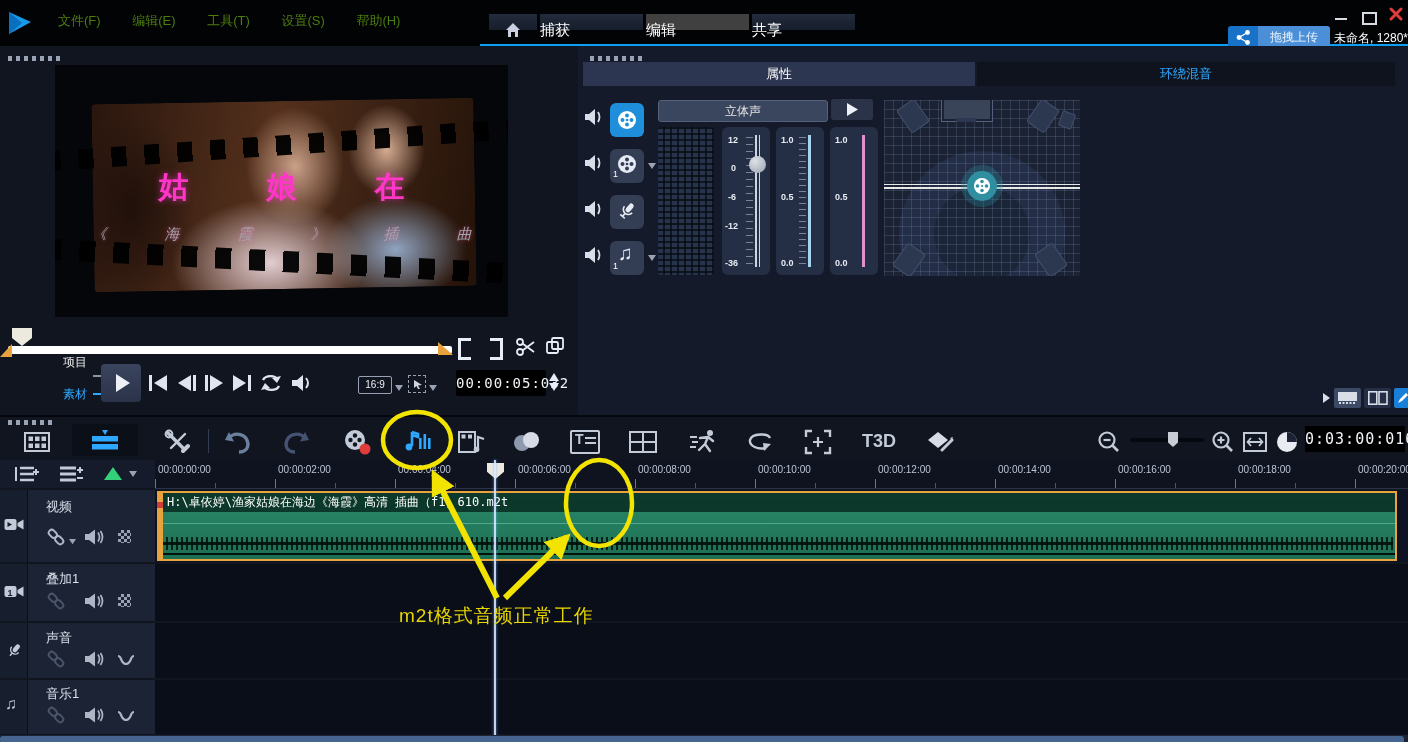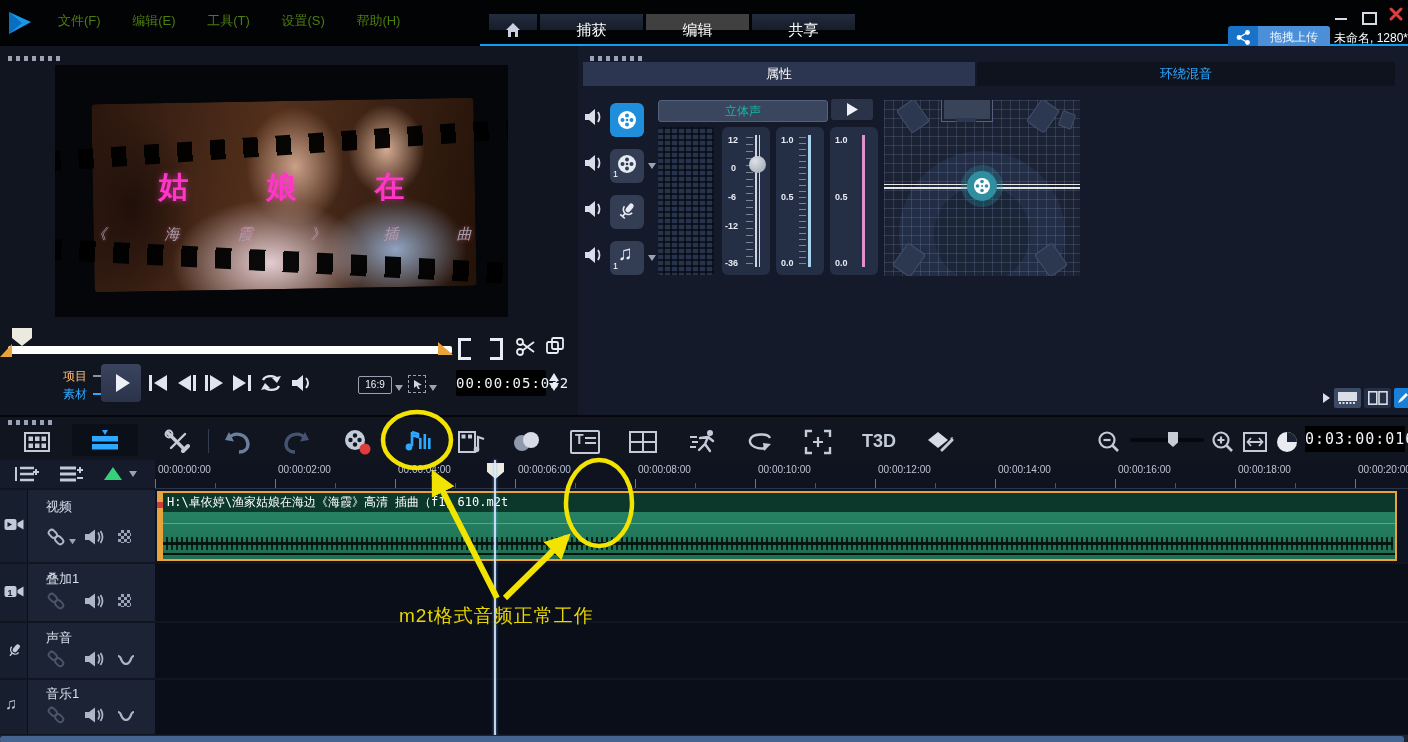--- a/index.html
+++ b/index.html
@@ -4,21 +4,21 @@
 <style>
   html,body{margin:0;padding:0;background:#05070c;}
   #app{position:relative;width:1408px;height:742px;background:#0c111c;overflow:hidden;
        font-family:"Liberation Sans",sans-serif;color:#dfe4ee;font-size:13px;}
   .abs{position:absolute;}
   .ic{display:block;}
   .dots{background:repeating-linear-gradient(90deg,#9aa3b5 0 4px,transparent 4px 8px);height:5px;}
   
   #menubar{left:0;top:0;width:1408px;height:46px;background:#020305;}
   .menu-item{display:inline-block;padding:8px 14px;color:#4d7c0f;font-size:13px;cursor:default;}
-  .tab{height:16px;line-height:32px;text-align:center;background:linear-gradient(#232c3d,#161d2b);color:#fff;font-size:15px;}
+  .tab{height:16px;line-height:32px;background:linear-gradient(#232c3d,#161d2b);color:#fff;font-size:15px;}
   .tab.active{background:#404040;}
   .wbtn{width:22px;height:16px;text-align:center;color:#cfd4de;}
   
   #preview-panel{left:0;top:46px;width:578px;height:369px;background:#10151f;}
   #right-panel{left:578px;top:46px;width:830px;height:369px;background:#141a29;}
   #timeline{left:0;top:415px;width:1408px;height:327px;background:#10151f;border-top:2px solid #05070d;}
   .rtab{height:24px;line-height:24px;text-align:center;font-size:13px;}
   .fader{background:#242e45;border-radius:6px;}
   .ticklabel{position:absolute;font-size:9px;color:#e8ecf4;font-weight:bold;}
   .btn{background:#333d54;border-radius:6px;}
@@ -114,21 +114,21 @@
     <svg class="abs ic" style="left:515px;top:290px" width="22" height="22" viewBox="0 0 22 22">
       <circle cx="5" cy="6" r="3" fill="none" stroke="#e8ecf4" stroke-width="1.8"></circle>
         <circle cx="5" cy="16" r="3" fill="none" stroke="#e8ecf4" stroke-width="1.8"></circle>
       <path d="M7.5 7.5 L19 16 M7.5 14.5 L19 6" stroke="#e8ecf4" stroke-width="1.8"></path>
     </svg>
     <svg class="abs ic" style="left:545px;top:290px" width="20" height="20" viewBox="0 0 20 20">
       <rect x="2" y="6" width="11" height="11" rx="1.5" fill="none" stroke="#e8ecf4" stroke-width="1.8"></rect>
       <rect x="7" y="2" width="11" height="11" rx="1.5" fill="none" stroke="#e8ecf4" stroke-width="1.8"></rect>
     </svg>
 
-    <span class="abs" style="left:63px;top:322px;font-size:12px;color:#fdba74">项目</span>
+    <span class="abs" style="left:63px;top:308px;font-size:12px;color:#e5e5e5">项目</span>
     <div class="abs" style="left:93px;top:329px;width:9px;height:2px;background:#8b93a6"></div>
     <span class="abs" style="left:63px;top:340px;font-size:12px;color:#2ea8ff">素材</span>
     <div class="abs" style="left:93px;top:347px;width:9px;height:2px;background:#2ea8ff"></div>
     <div class="abs" style="left:101px;top:318px;width:40px;height:38px;background:linear-gradient(#3a445e,#2a3348);border-radius:4px">
       <svg class="ic" style="margin:9px 0 0 13px" width="18" height="20" viewBox="0 0 18 20">
           <path d="M2 1 L16 10 L2 19 Z" fill="#eef1f7"></path>
         </svg>
     </div>
     <svg class="abs ic" style="left:147px;top:328px" width="22" height="18" viewBox="0 0 22 18">
       <rect x="2" y="1" width="3" height="16" fill="#dfe4ee"></rect>
@@ -234,21 +234,21 @@
         <path d="M14 4 Q17 9 14 14" fill="none" stroke="#d8dde8" stroke-width="1.8"></path>
       </svg>
     <div class="abs btn" style="left:32px;top:195px;width:34px;height:34px">
       <span class="abs" style="left:8px;top:1px;font-size:20px;color:#e6eaf2">♫</span>
       <span class="abs" style="left:3px;top:20px;font-size:9px;color:#fff">1</span>
     </div>
     <svg class="abs ic" style="left:69px;top:208px" width="10" height="8" viewBox="0 0 10 8">
         <path d="M1 1 L5 7 L9 1 Z" fill="#9aa3b5"></path>
       </svg>
 
-    <div class="abs" style="left:80px;top:54px;width:168px;height:20px;line-height:20px;background:#3a455e;border:1px solid #55617c;border-radius:3px;text-align:center;font-size:12px;color:#14b8a6">立体声</div>
+    <div class="abs" style="left:80px;top:54px;width:168px;height:20px;line-height:20px;background:#3a455e;border:1px solid #55617c;border-radius:3px;text-align:center;font-size:12px;color:#e5e5e5">立体声</div>
     <div class="abs" style="left:253px;top:53px;width:42px;height:21px;background:#2a3348;border-radius:3px">
       <svg class="ic" style="margin:4px 0 0 15px" width="13" height="13" viewBox="0 0 13 13">
           <path d="M1 0 L12 6.5 L1 13 Z" fill="#eef1f7"></path>
         </svg>
     </div>
 
     <div class="abs" style="left:80px;top:81px;width:56px;height:148px;background:#161d2d;border-radius:3px;
          background-image:repeating-linear-gradient(to bottom,rgba(5,8,14,.7) 0 2px,transparent 2px 6px),repeating-linear-gradient(to right,#26334c 0 5px,#10151f 5px 7px)"></div>
 
     <div class="abs fader" style="left:144px;top:81px;width:48px;height:148px">

